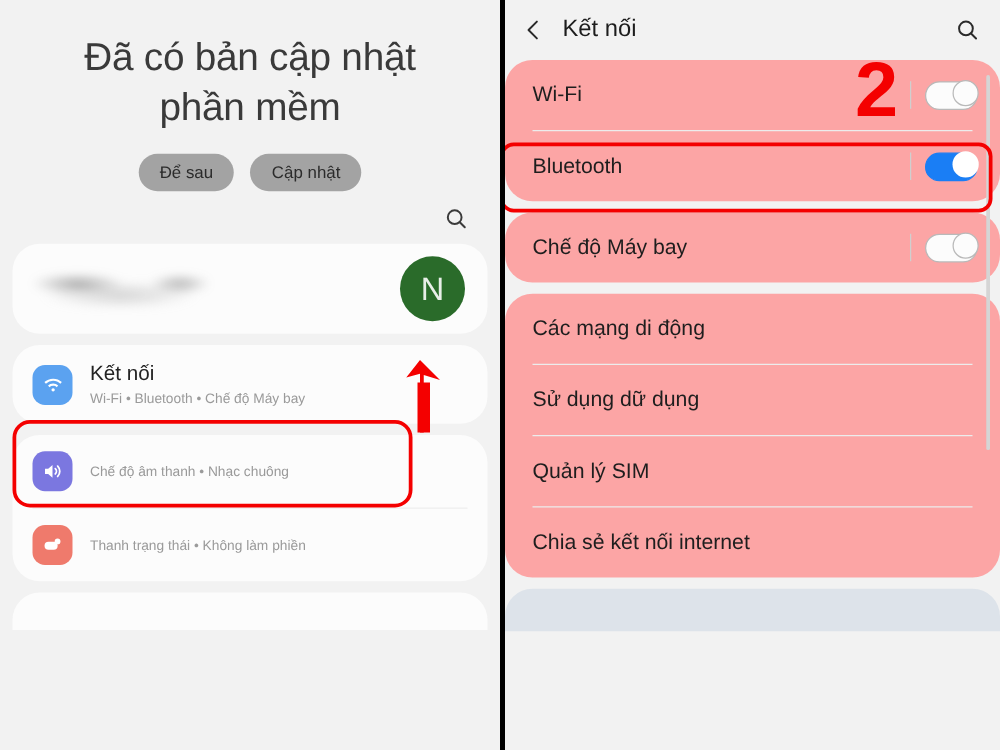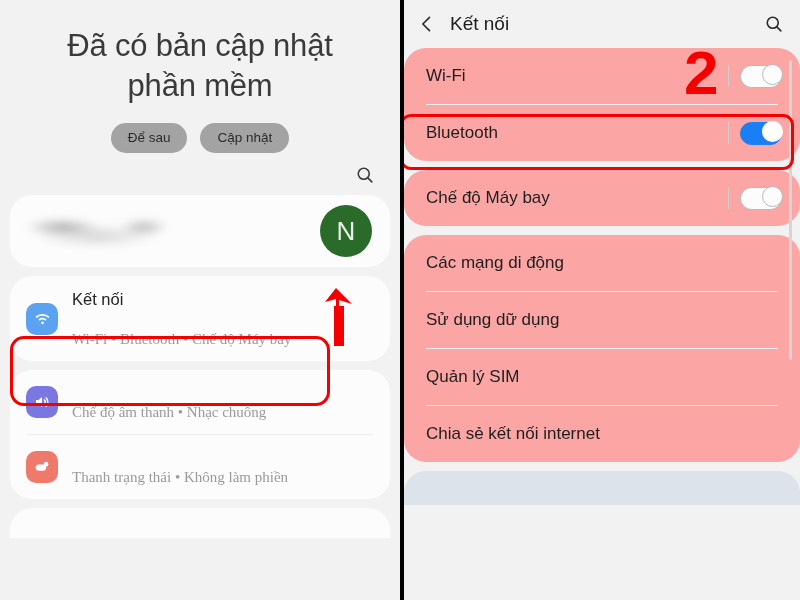--- a/index.html
+++ b/index.html
@@ -126,25 +126,24 @@
   .ic-wifi  { background: #5ba2f0; }
   .ic-sound { background: #7b77e0; }
   .ic-notif { background: #ef7a6c; }
   .set-text { min-width: 0; }
   .set-title {
     font-size: 16.5px;
     color: #232323;
     line-height: 1.25;
   }
   .set-sub {
-    font-size: 15px;
+    font-size: 11px;
     color: #9a9a9a;
-    margin-top: 20px;
+    margin-top: 3px;
     line-height: 1.2;
-    font-family: Liberation Serif, serif;
   }
   .row-div {
     height: 1px;
     background: #ededed;
     margin: 0 16px;
   }
   .stub-card {
     height: 30px;
     margin-bottom: 0;
     border-bottom-left-radius: 0;

